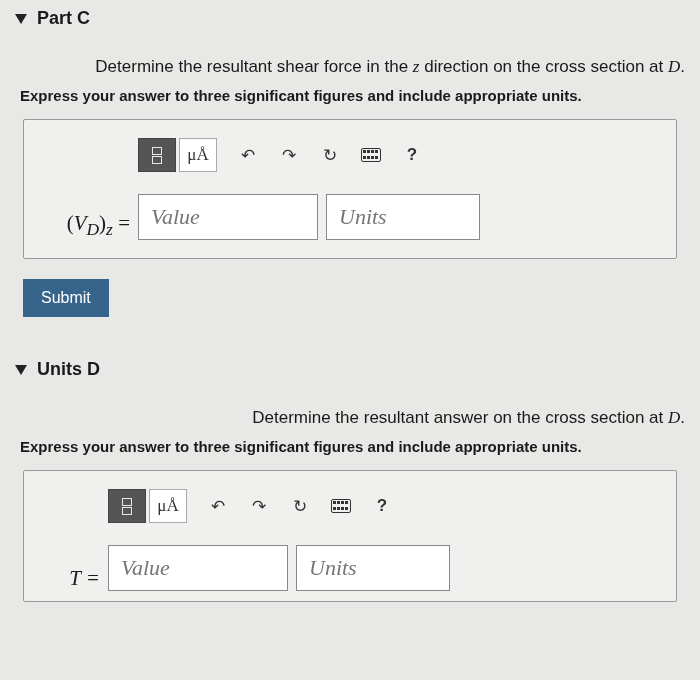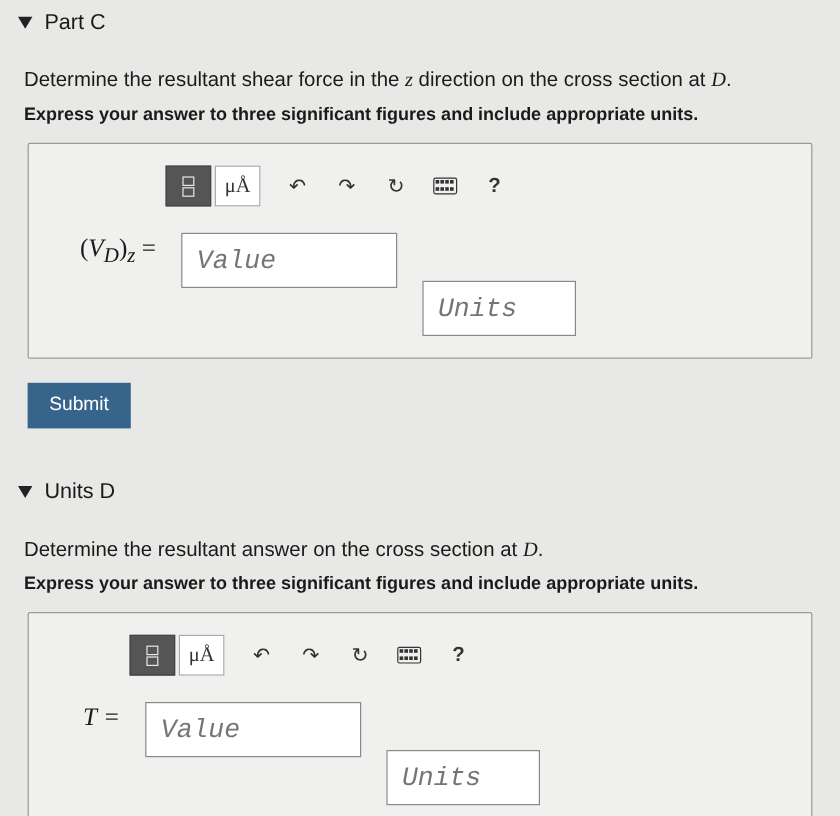--- a/index.html
+++ b/index.html
@@ -17,27 +17,28 @@
       gap: 10px;
       margin-bottom: 28px;
     }
     .caret {
       width: 0; height: 0;
       border-left: 6px solid transparent;
       border-right: 6px solid transparent;
       border-top: 10px solid #222;
     }
     .part-title {
-      font-weight: normal;
+      font-weight: bold;
       font-size: 18px;
     }
     .question-text {
       font-size: 17px;
       margin-left: 5px;
       margin-bottom: 10px;
+      text-align: right;
     }
     .italic { font-style: italic; font-family: 'Times New Roman', serif; }
     .instruction {
       font-weight: bold;
       font-size: 15px;
       margin-left: 5px;
       margin-bottom: 15px;
     }
     .answer-box {
       border: 1px solid #999;
@@ -65,41 +66,41 @@
     .tb-btn.dark { background: #555; color:#fff; border-color:#444; }
     .tb-btn.spacer { border:none; background:transparent; cursor:default; width:6px; }
     .tb-icon-frac {
       display:flex; flex-direction:column; align-items:center; line-height:1;
       font-size:9px; color:#e8e8e8;
     }
     .tb-icon-frac .top{border:1px solid #e8e8e8;width:10px;height:8px;margin-bottom:1px;}
     .tb-icon-frac .bot{border:1px solid #e8e8e8;width:10px;height:8px;}
     .input-row {
       display: flex;
-      align-items: flex-start;
-      gap: 21px;
+      align-items: flex-end;
+      gap: 8px;
     }
     .var-label {
       font-family: 'Times New Roman', serif;
       font-size: 21px;
       width: 92px;
       text-align: right;
     }
     .value-input, .units-input {
       border: 1px solid #888;
       background: #fff;
-      font-family: Liberation Mono, monospace;
+      font-family: Liberation Serif, serif;
       font-style: italic;
       font-size: 22px;
       color: #888;
       padding: 8px 12px;
       height: 46px;
     }
     .value-input { width: 180px; }
-    .units-input { width: 128px; margin-top: 40px; }
+    .units-input { width: 154px; }
     .submit-row {
       display:flex; align-items:flex-end; gap:18px;
       margin-left: 8px; margin-bottom: 42px;
     }
     .submit-btn {
       background: #36648b;
       color: #fff;
       border: none;
       padding: 10px 18px;
       font-size: 16px;

